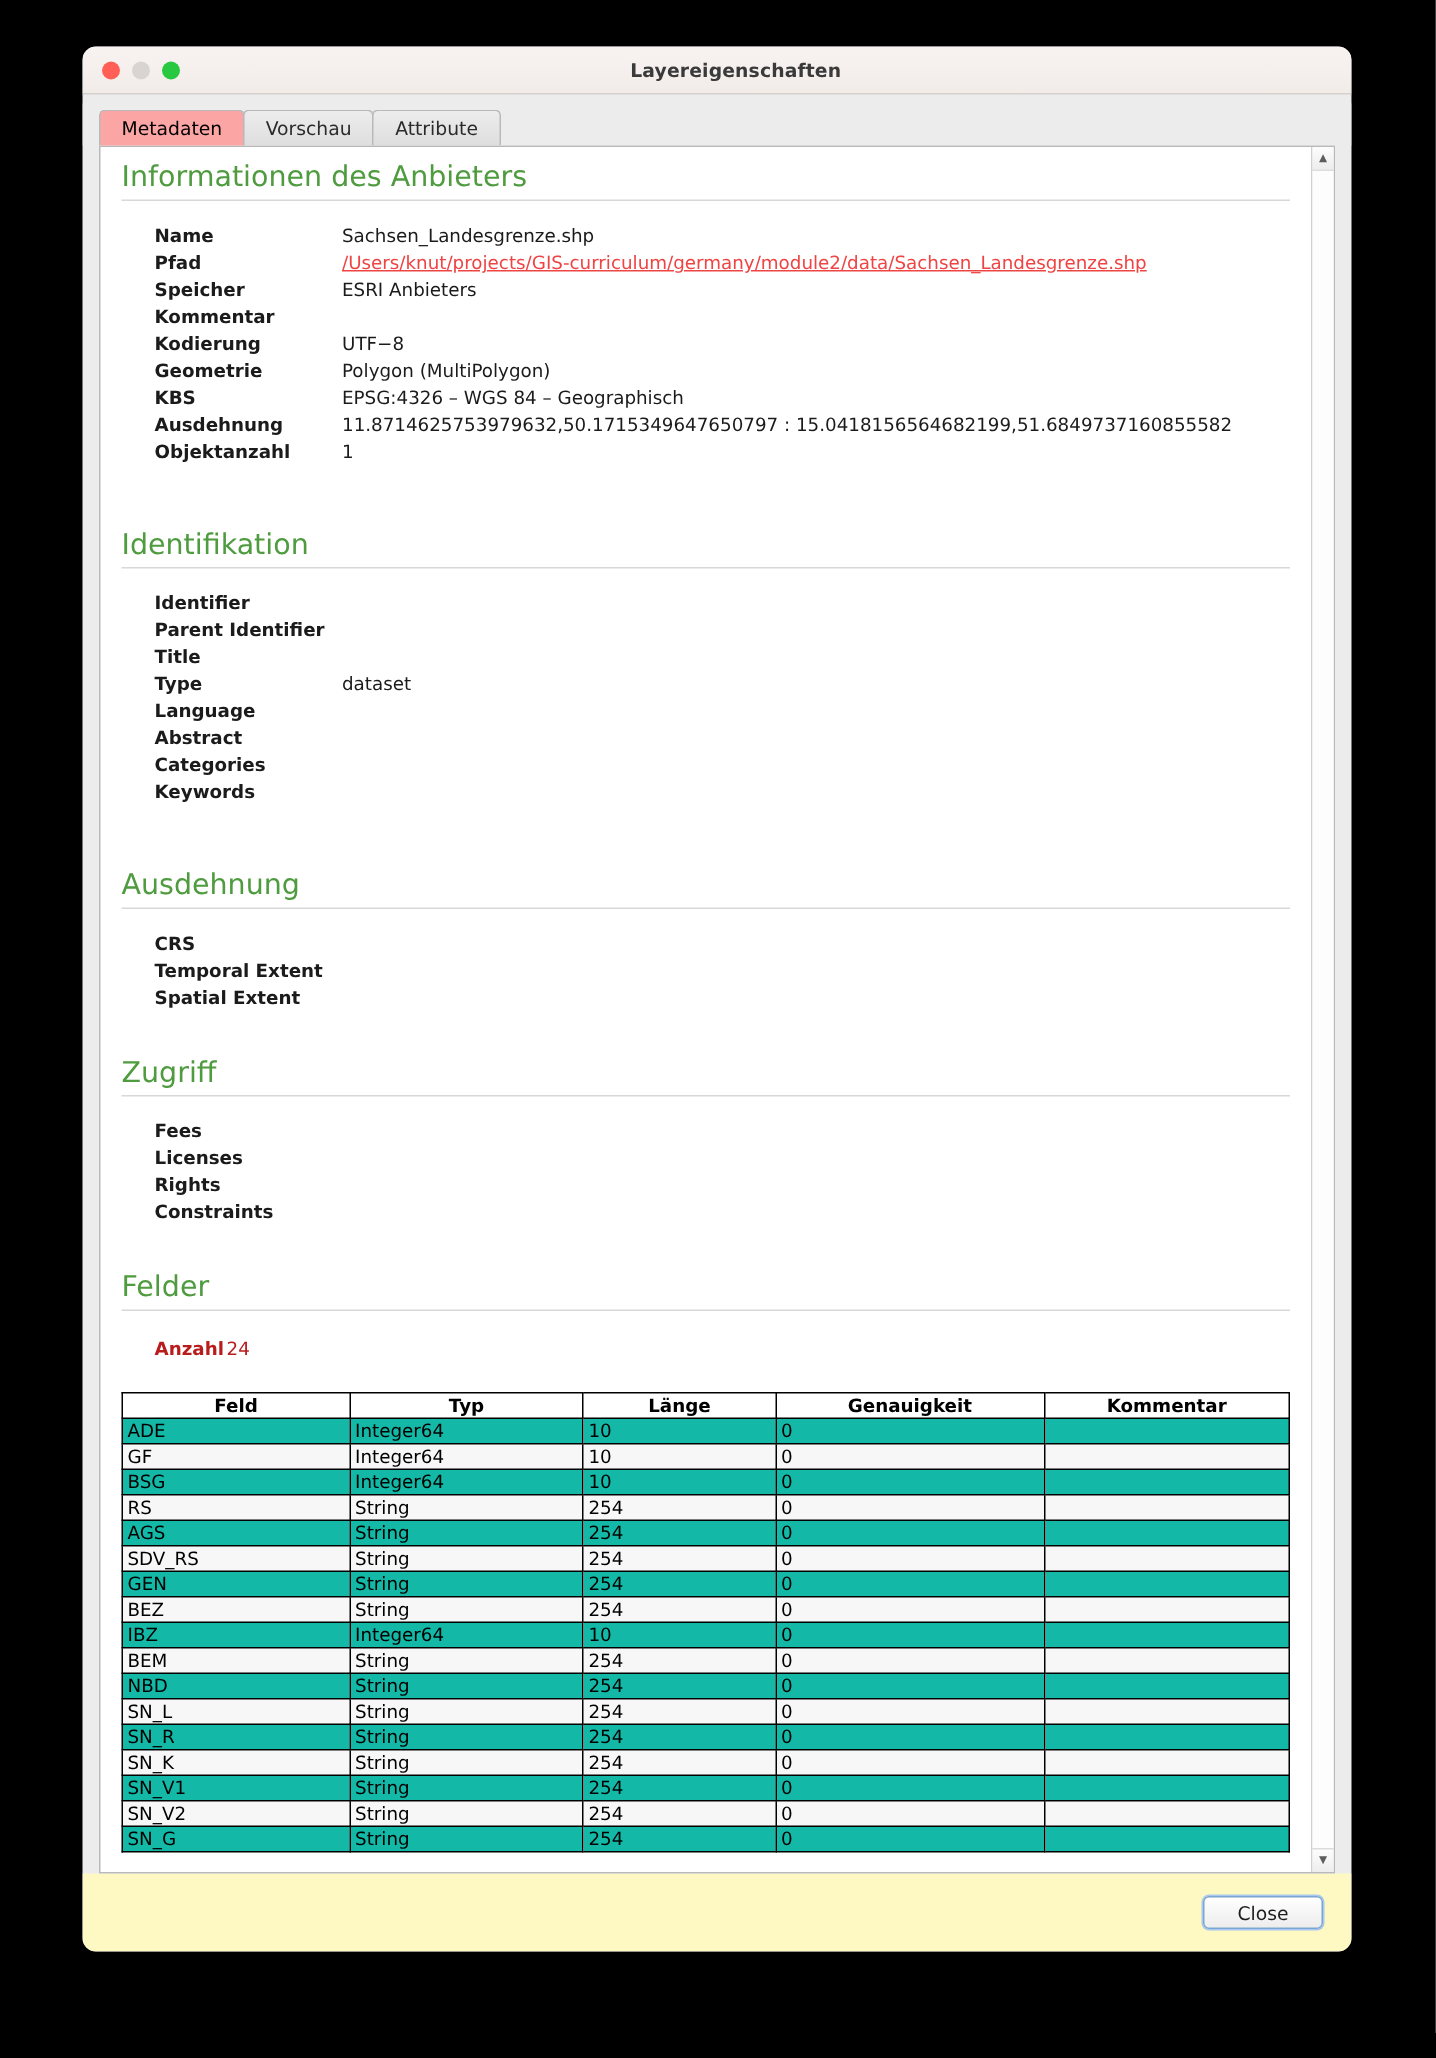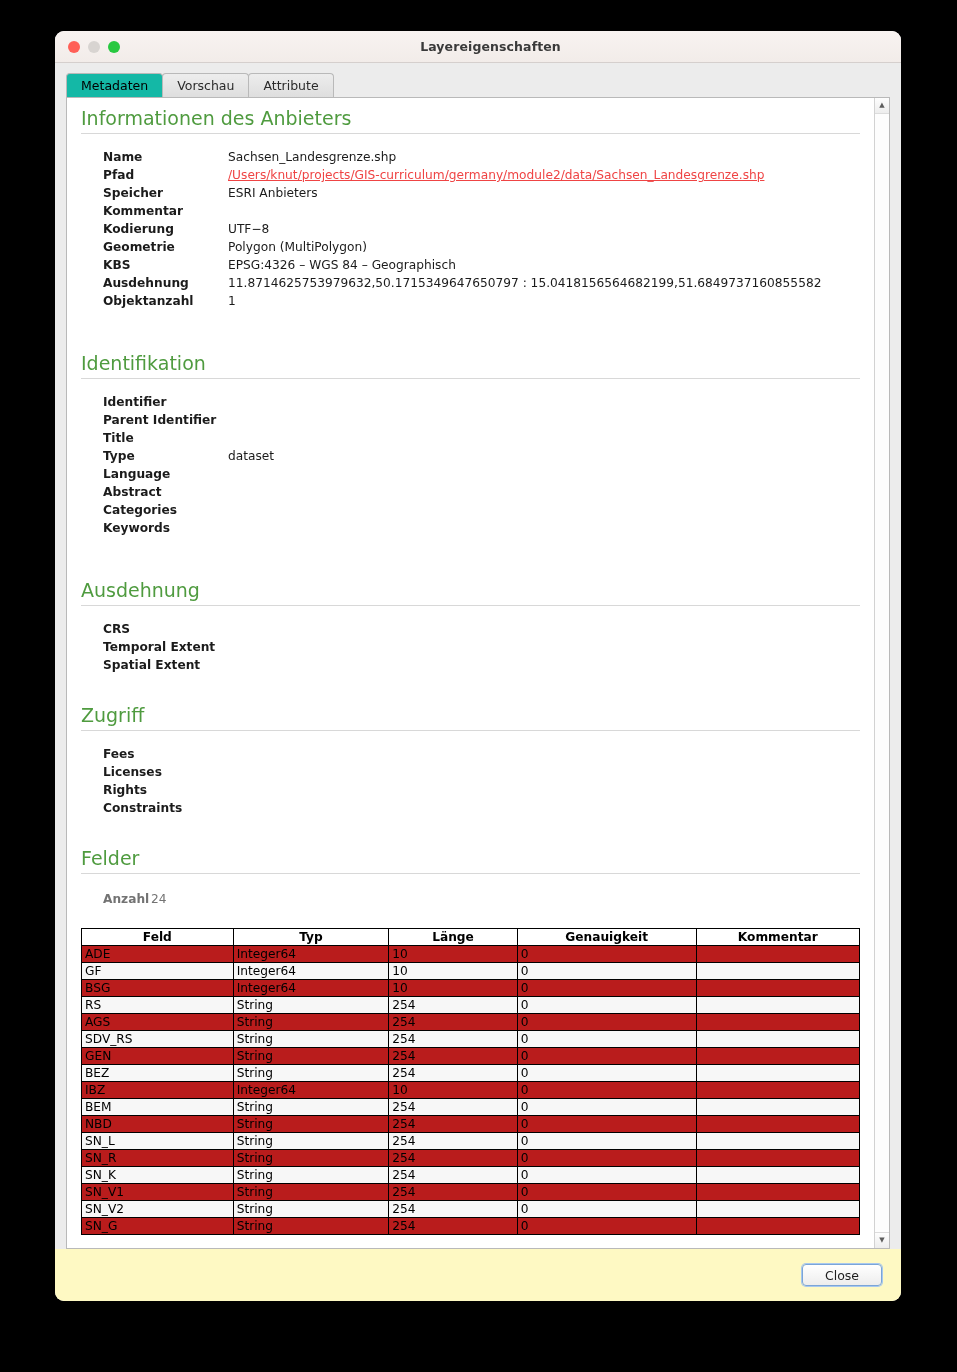--- a/index.html
+++ b/index.html
@@ -79,21 +79,21 @@
     font-size: 12.5px;
     color: #2b2b2b;
     border: 1px solid #b9b9b9;
     border-bottom: none;
     border-radius: 4px 4px 0 0;
     background: linear-gradient(#ededed, #dedede);
     margin-right: -1px;
     position: relative;
   }
   .tab.active {
-    background: #14b8a6;
+    background: #fca5a5;
     z-index: 3;
     color: #000;
   }
 
   
   #pane-wrap {
     flex: 1 1 auto;
     margin: 0 11px 0 11px;
     border: 1px solid #b9b9b9;
     background: #ffffff;
@@ -162,21 +162,21 @@
     color: #ef4444;
     text-decoration: underline;
   }
 
   
   .count-row {
     display: flex;
     font-size: 12.2px;
     line-height: 18px;
     padding: 12px 0 0 22px;
-    color: #737373;
+    color: #b91c1c;
   }
   .count-row .pkey { flex: 0 0 48px; font-weight: bold; }
 
   table.fields {
     margin-top: 20px;
     width: 100%;
     border-collapse: collapse;
     table-layout: fixed;
     font-size: 12.2px;
   }
@@ -192,21 +192,21 @@
   table.fields td {
     border-left: 1px solid #000;
     border-right: 1px solid #000;
     border-bottom: 1px solid #000;
     padding: 0 0 0 3px;
     height: 17px;
     color: #000;
     white-space: nowrap;
     overflow: hidden;
   }
-  table.fields tr.odd td { background: #b91c1c; }
+  table.fields tr.odd td { background: #14b8a6; }
   table.fields tr.even td { background: #f7f7f7; }
 
   
   #footer {
     flex: 0 0 52px;
     height: 52px;
     display: flex;
     align-items: center;
     justify-content: flex-end;
     padding-right: 19px;

